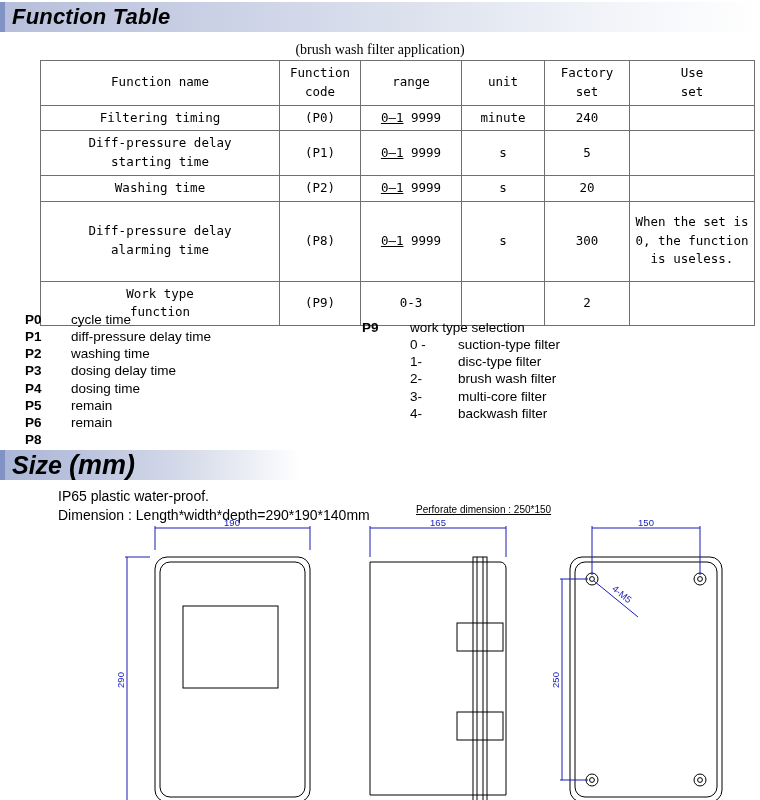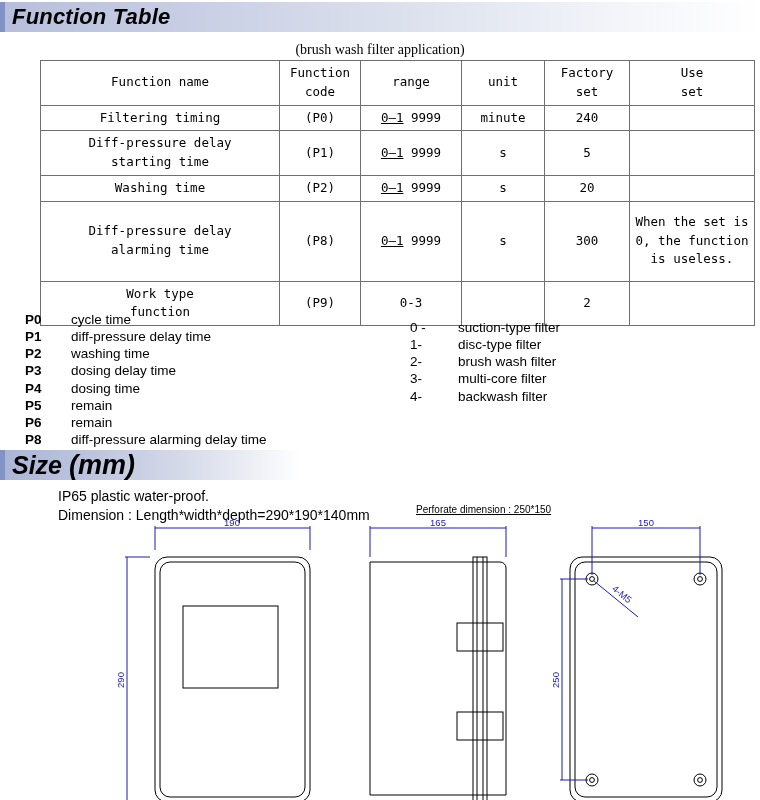--- a/index.html
+++ b/index.html
@@ -261,25 +261,28 @@
     <div class="legend-row">
       <span class="lbl">P5</span>
       <span>remain</span>
     </div>
     <div class="legend-row">
       <span class="lbl">P6</span>
       <span>remain</span>
     </div>
     <div class="legend-row">
       <span class="lbl">P8</span>
-      <span>diff-pressure alarming delay time</span>
     </div>
   </div>
 
 <div class="legend" id="legend-right">
+  <div class="legend-row">
+    <span class="lbl">P9</span>
+    <span>work type selection</span>
+  </div>
   <div id="legend-right-options">
       <div class="legend-row legend-sub">
         <span class="lbl">0 -</span>
         <span>suction-type filter</span>
       </div>
       <div class="legend-row legend-sub">
         <span class="lbl">1-</span>
         <span>disc-type filter</span>
       </div>
       <div class="legend-row legend-sub">

